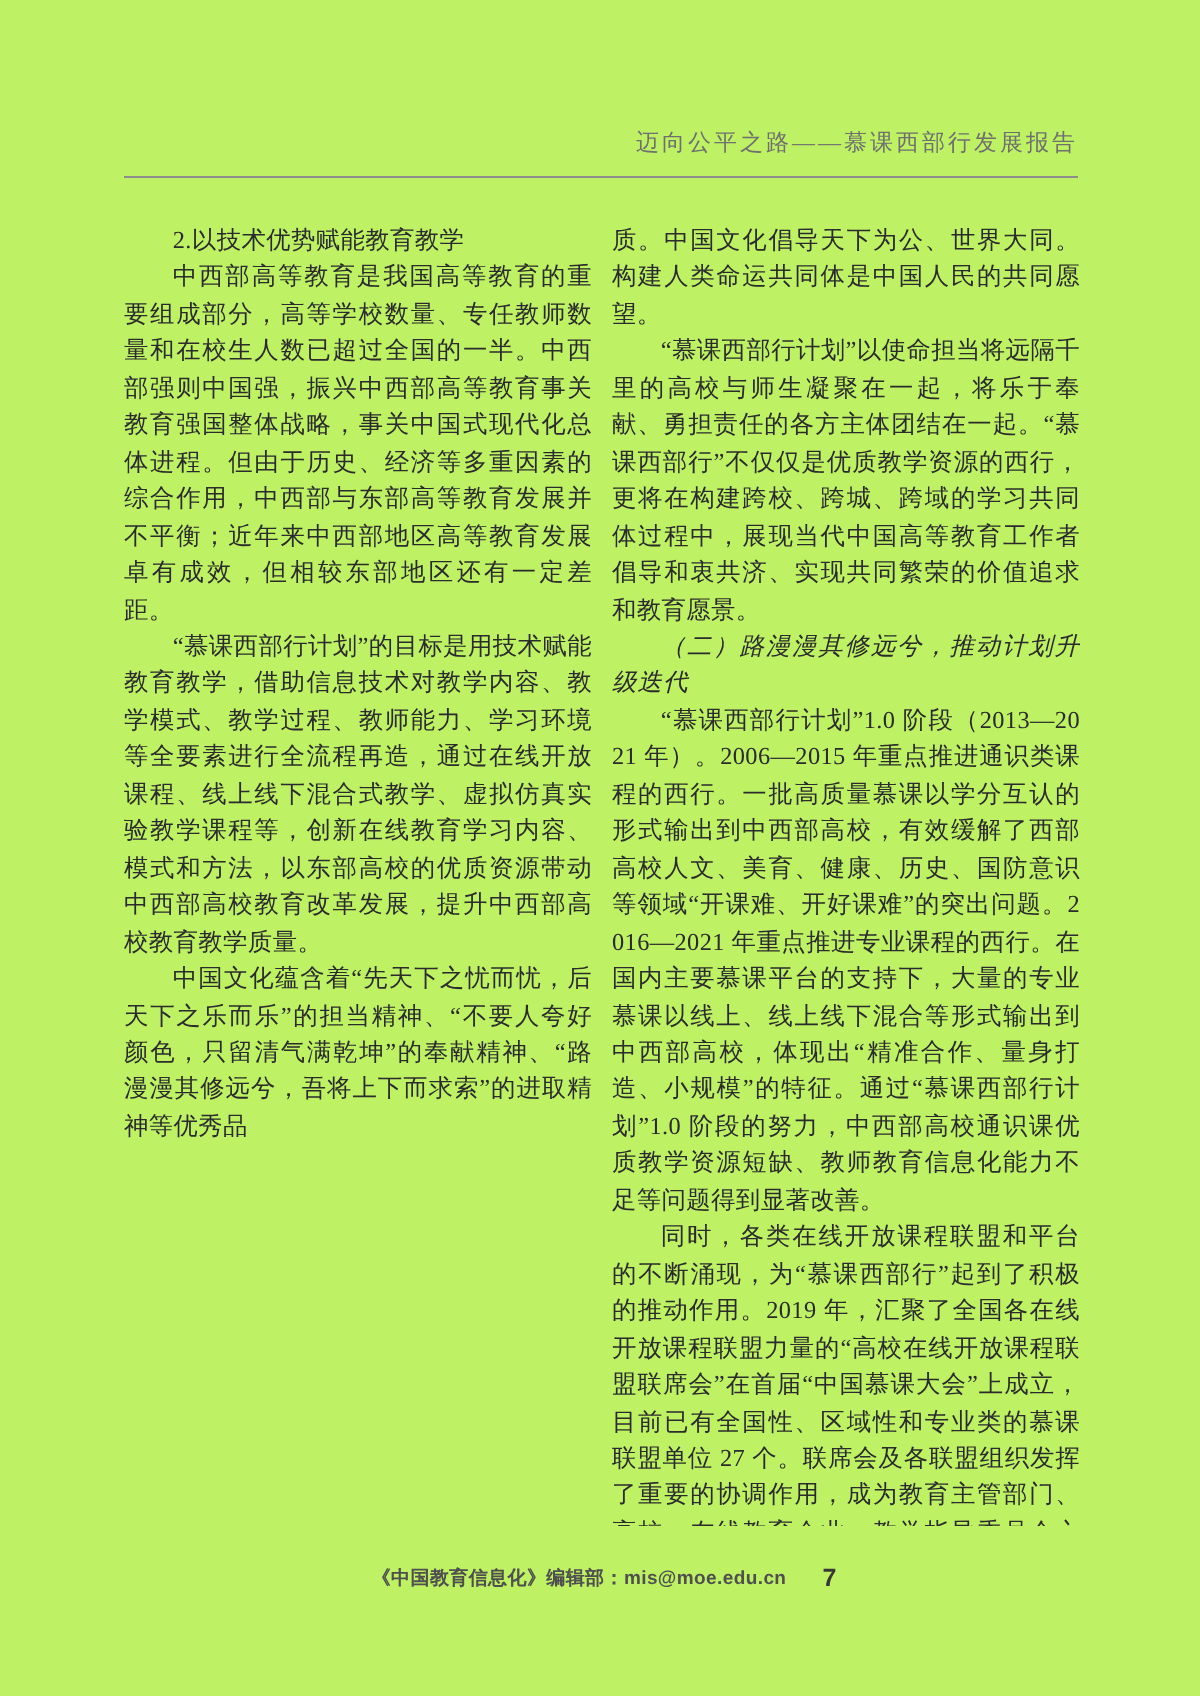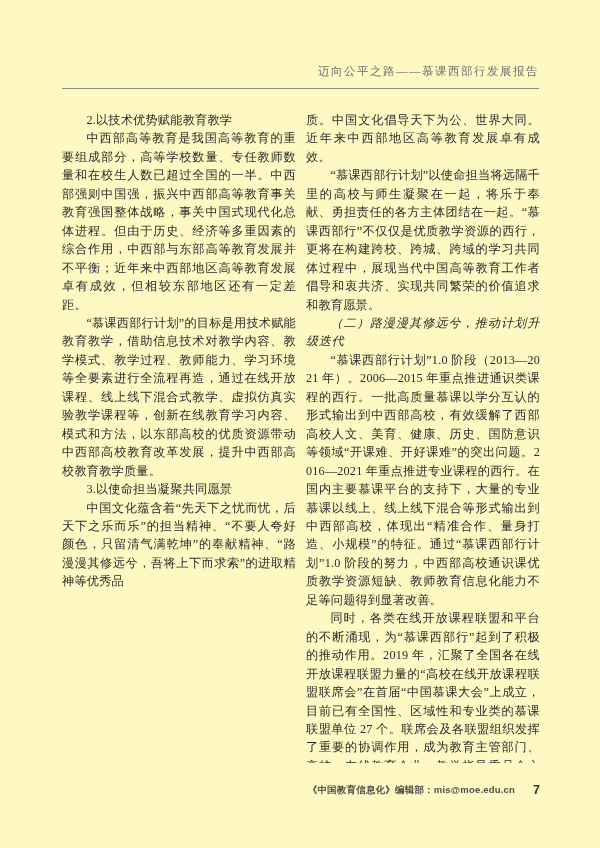--- a/index.html
+++ b/index.html
@@ -4,21 +4,21 @@
 <style>
   html, body {
     margin: 0;
     padding: 0;
     background: #ffffff;
   }
   .page {
     position: relative;
     width: 600px;
     height: 848px;
-    background: #fef9c3;
+    background: #bef264;
     font-family: "Liberation Serif", serif;
     color: #2b2b2b;
     overflow: hidden;
     box-sizing: border-box;
     text-decoration: underline;
   }
   
   .header {
     position: absolute;
     left: 62px;
@@ -67,21 +67,21 @@
   .para.kai-heading {
     font-style: italic;
     letter-spacing: 0.6px;
   }
   
   .footer {
     position: absolute;
     left: 64px;
     right: 60px;
     top: 779px;
-    text-align: right;
+    text-align: center;
     white-space: nowrap;
   }
   .footer-text {
     font-family: "Liberation Sans", sans-serif;
     font-weight: bold;
     font-size: 9.5px;
     color: #4f4f4f;
     letter-spacing: 0.2px;
   }
   .footer-page-num {
@@ -102,26 +102,25 @@
     <div class="header-title">迈向公平之路——慕课西部行发展报告</div>
     <div class="header-rule"></div>
   </div>
 
   <div class="body-area">
 
     <div class="col">
       <p class="para">2.以技术优势赋能教育教学</p>
       <p class="para">中西部高等教育是我国高等教育的重要组成部分，高等学校数量、专任教师数量和在校生人数已超过全国的一半。中西部强则中国强，振兴中西部高等教育事关教育强国整体战略，事关中国式现代化总体进程。但由于历史、经济等多重因素的综合作用，中西部与东部高等教育发展并不平衡；近年来中西部地区高等教育发展卓有成效，但相较东部地区还有一定差距。</p>
       <p class="para">“慕课西部行计划”的目标是用技术赋能教育教学，借助信息技术对教学内容、教学模式、教学过程、教师能力、学习环境等全要素进行全流程再造，通过在线开放课程、线上线下混合式教学、虚拟仿真实验教学课程等，创新在线教育学习内容、模式和方法，以东部高校的优质资源带动中西部高校教育改革发展，提升中西部高校教育教学质量。</p>
-      <p class="para">3.以使命担当凝聚共同愿景</p>
       <p class="para">中国文化蕴含着“先天下之忧而忧，后天下之乐而乐”的担当精神、“不要人夸好颜色，只留清气满乾坤”的奉献精神、“路漫漫其修远兮，吾将上下而求索”的进取精神等优秀品</p>
     </div>
 
     <div class="col">
-      <p class="para no-indent">质。中国文化倡导天下为公、世界大同。近年来中西部地区高等教育发展卓有成效。</p>
+      <p class="para no-indent">质。中国文化倡导天下为公、世界大同。构建人类命运共同体是中国人民的共同愿望。</p>
       <p class="para">“慕课西部行计划”以使命担当将远隔千里的高校与师生凝聚在一起，将乐于奉献、勇担责任的各方主体团结在一起。“慕课西部行”不仅仅是优质教学资源的西行，更将在构建跨校、跨城、跨域的学习共同体过程中，展现当代中国高等教育工作者倡导和衷共济、实现共同繁荣的价值追求和教育愿景。</p>
       <p class="para kai-heading">（二）路漫漫其修远兮，推动计划升级迭代</p>
       <p class="para">“慕课西部行计划”1.0 阶段（2013—2021 年）。2006—2015 年重点推进通识类课程的西行。一批高质量慕课以学分互认的形式输出到中西部高校，有效缓解了西部高校人文、美育、健康、历史、国防意识等领域“开课难、开好课难”的突出问题。2016—2021 年重点推进专业课程的西行。在国内主要慕课平台的支持下，大量的专业慕课以线上、线上线下混合等形式输出到中西部高校，体现出“精准合作、量身打造、小规模”的特征。通过“慕课西部行计划”1.0 阶段的努力，中西部高校通识课优质教学资源短缺、教师教育信息化能力不足等问题得到显著改善。</p>
       <p class="para">同时，各类在线开放课程联盟和平台的不断涌现，为“慕课西部行”起到了积极的推动作用。2019 年，汇聚了全国各在线开放课程联盟力量的“高校在线开放课程联盟联席会”在首届“中国慕课大会”上成立，目前已有全国性、区域性和专业类的慕课联盟单位 27 个。联席会及各联盟组织发挥了重要的协调作用，成为教育主管部门、高校、在线教育企业、教学指导委员会之间的重要纽带，成为全国性跨</p>
     </div>
 
   </div>
 
   <div class="footer">
     <span class="footer-text">《中国教育信息化》编辑部：mis@moe.edu.cn</span>

